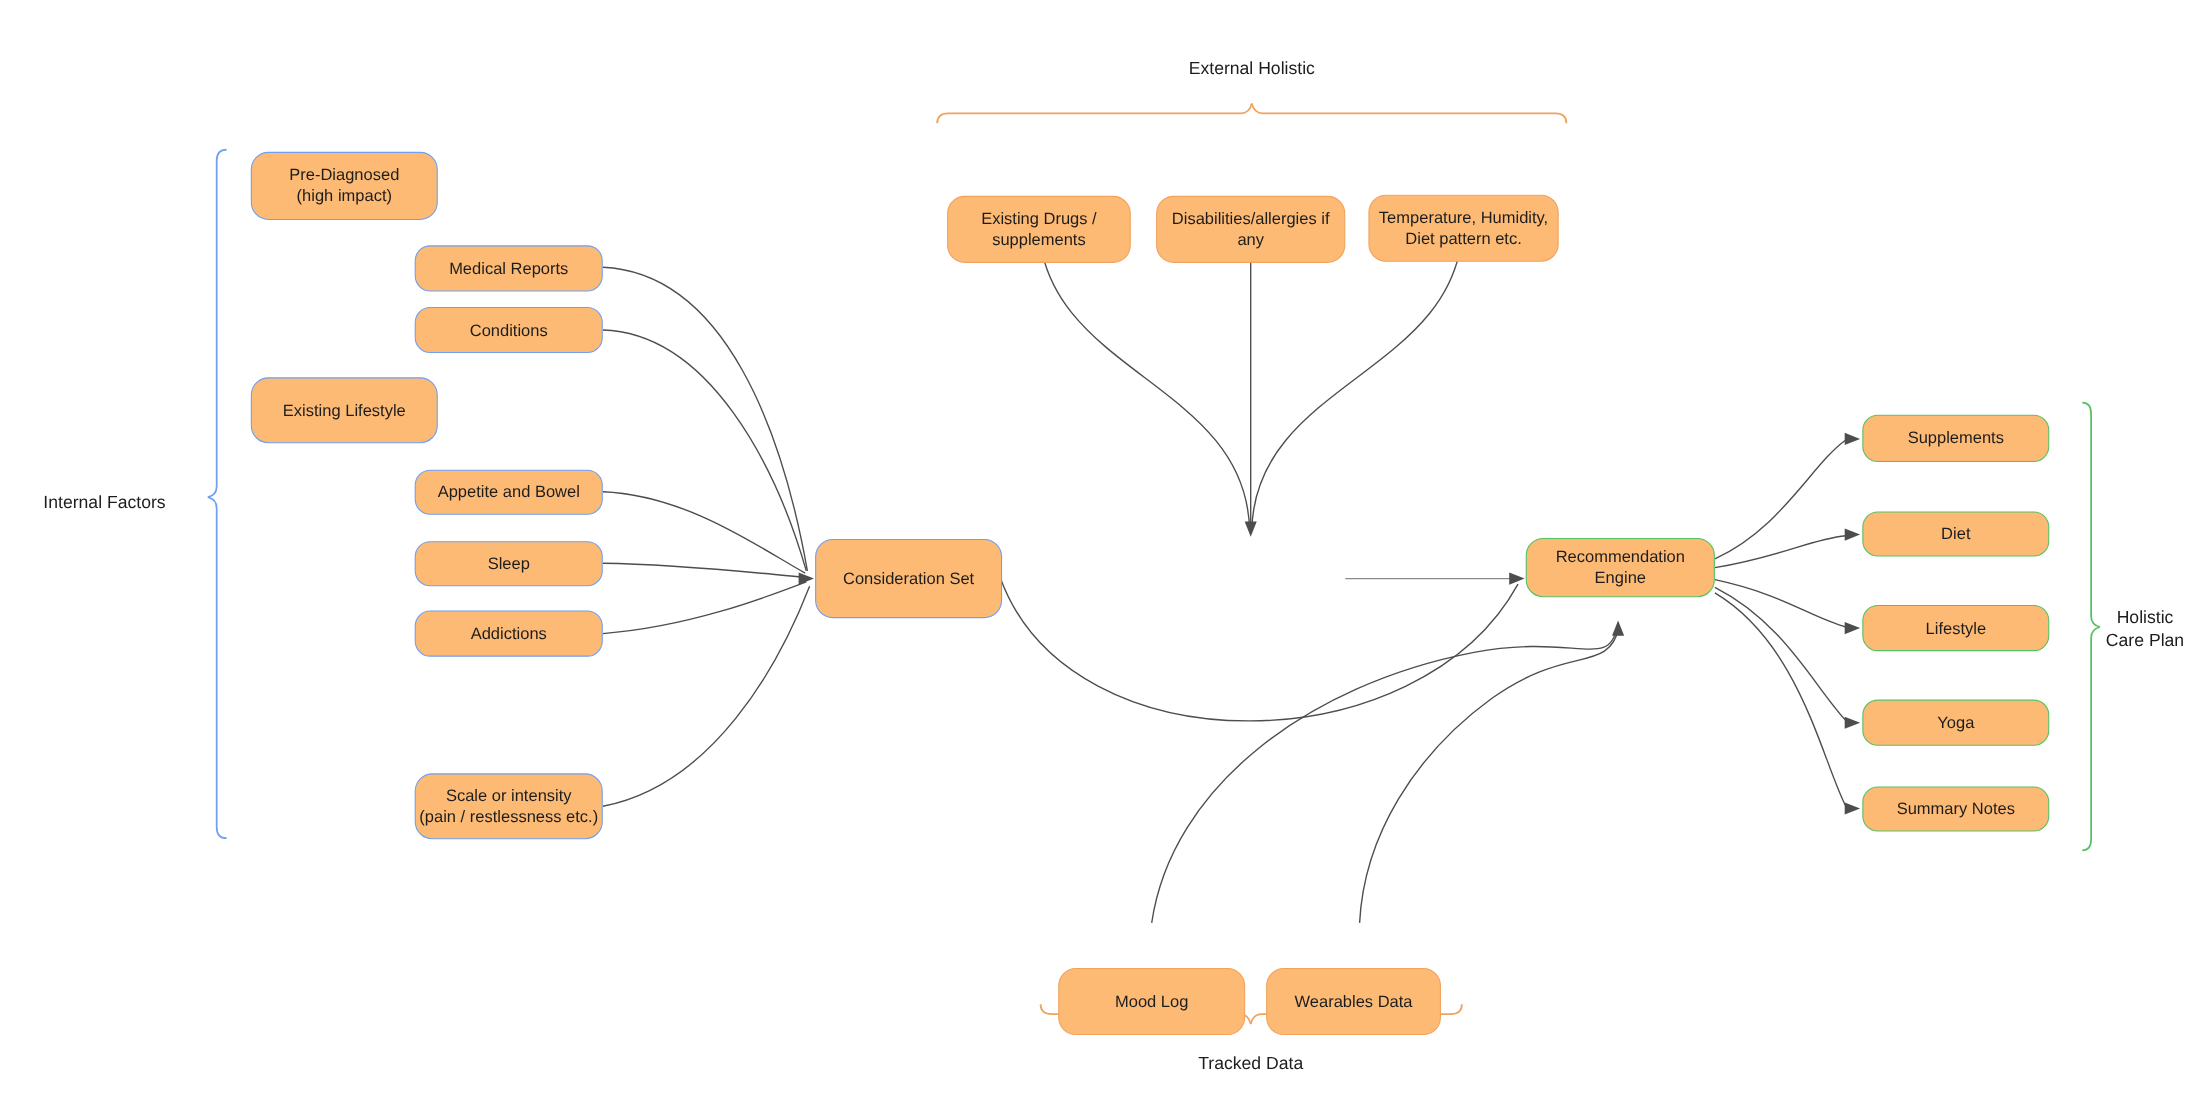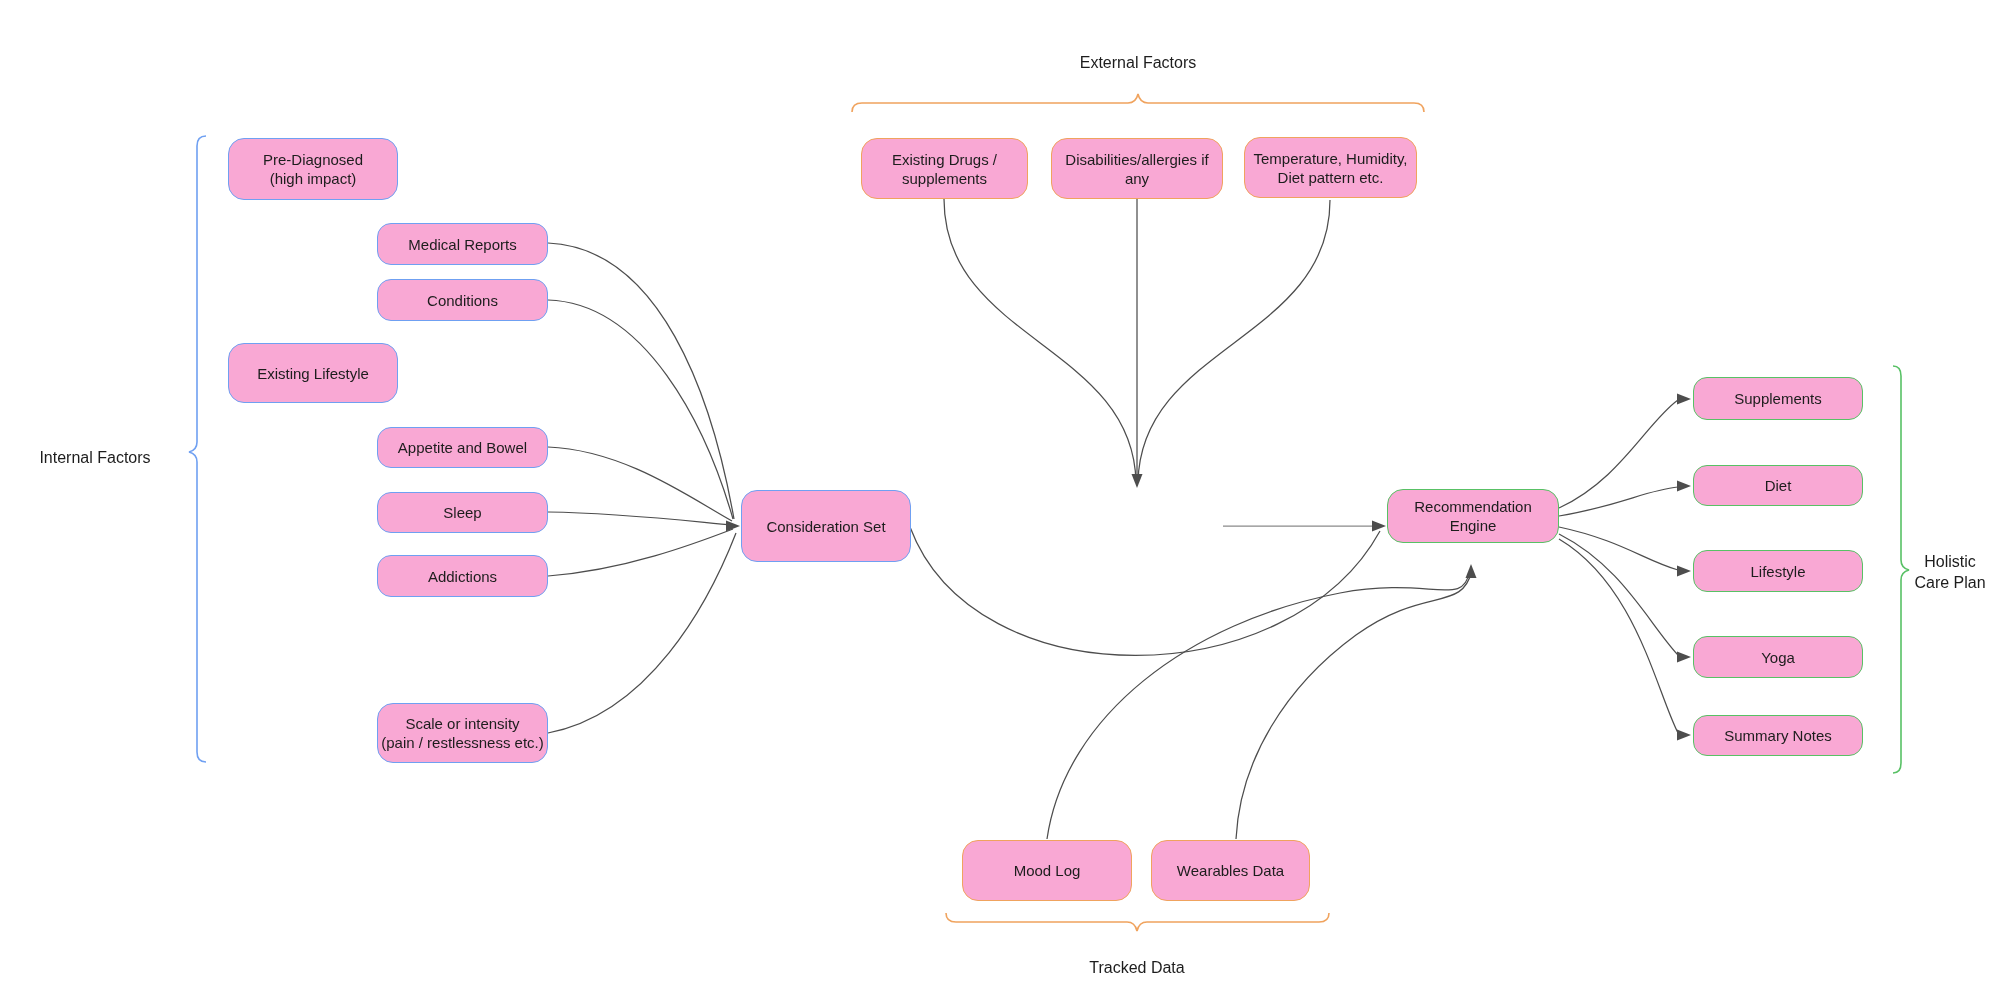--- a/index.html
+++ b/index.html
@@ -10,26 +10,26 @@
   #edges{position:absolute;left:0;top:0;width:2002px;height:1006px;}
   .edge{fill:none;stroke:var(--line,#4d4d4d);stroke-width:1.25px;}
   .edge.straight{stroke:#8a8a8a;}
   .arrow{fill:var(--line,#333333);stroke:none;}
   .bracket{fill:none;stroke-width:1.6px;}
   .bracket.blue{stroke:var(--blue,#6fa0f2);}
   .bracket.orange{stroke:var(--orange,#f0a35e);}
   .bracket.green{stroke:var(--green,#58c165);}
   .node{
     position:absolute;display:flex;align-items:center;justify-content:center;
-    text-align:center;font-size:15px;line-height:19px;background:#f9a8d4;
+    text-align:center;font-size:15px;line-height:19px;background:#fdba74;
     border:1.6px solid #999;border-radius:16px;white-space:pre-line;
     box-sizing:border-box;padding:4px 8px;
   }
   .node.blue{border-color:var(--blue,#6fa0f2);}
-  .node.orange{border-color:var(--orange,#f0a35e);}
+  .node.orange{border-color:var(--orange,#f0a35e);margin-top:40px;}
   .node.green{border-color:var(--green,#58c165);}
   .grouplabel{
     position:absolute;font-size:16px;line-height:21px;text-align:center;
     white-space:pre-line;color:var(--text,#1d1d1d);
   }
 </style>
 </head>
 <body>
 
 <div id="canvas">
@@ -68,21 +68,21 @@
     <polygon class="arrow" points="1691,571 1677,565.5 1677,576.5"></polygon>
     <polygon class="arrow" points="1691,657 1677,651.5 1677,662.5"></polygon>
     <polygon class="arrow" points="1691,735 1677,729.5 1677,740.5"></polygon>
 
     <path class="bracket blue" d="M 206 136 Q 197 136, 197 146 L 197 442 Q 197 450, 189 452 Q 197 454, 197 462 L 197 752 Q 197 762, 206 762"></path>
     <path class="bracket orange" d="M 852 112 Q 852 103, 862 103 L 1128 103 Q 1136 103, 1138 94 Q 1140 103, 1148 103 L 1414 103 Q 1424 103, 1424 112"></path>
     <path class="bracket orange" d="M 946 913 Q 946 922, 956 922 L 1127 922 Q 1135 922, 1137 931 Q 1139 922, 1147 922 L 1319 922 Q 1329 922, 1329 913"></path>
     <path class="bracket green" d="M 1893 366 Q 1901 366, 1901 376 L 1901 560 Q 1901 568, 1909 570 Q 1901 572, 1901 580 L 1901 763 Q 1901 773, 1893 773"></path>
   </svg>
 
-  <div class="grouplabel" style="left:1038px;top:52px;width:200px;">External Factors</div>
+  <div class="grouplabel" style="left:1038px;top:52px;width:200px;">External Holistic</div>
   <div class="grouplabel" style="left:15px;top:447px;width:160px;">Internal Factors</div>
   <div class="grouplabel" style="left:1037px;top:957px;width:200px;">Tracked Data</div>
   <div class="grouplabel" style="left:1900px;top:551px;width:100px;">Holistic
 Care Plan</div>
 
   <div class="node blue" style="left:228px;top:138px;width:170px;height:62px;">Pre-Diagnosed
 (high impact)</div>
   <div class="node blue" style="left:377px;top:223px;width:171px;height:42px;border-radius:14px;">Medical Reports</div>
   <div class="node blue" style="left:377px;top:279px;width:171px;height:42px;border-radius:14px;">Conditions</div>
   <div class="node blue" style="left:228px;top:343px;width:170px;height:60px;">Existing Lifestyle</div>

